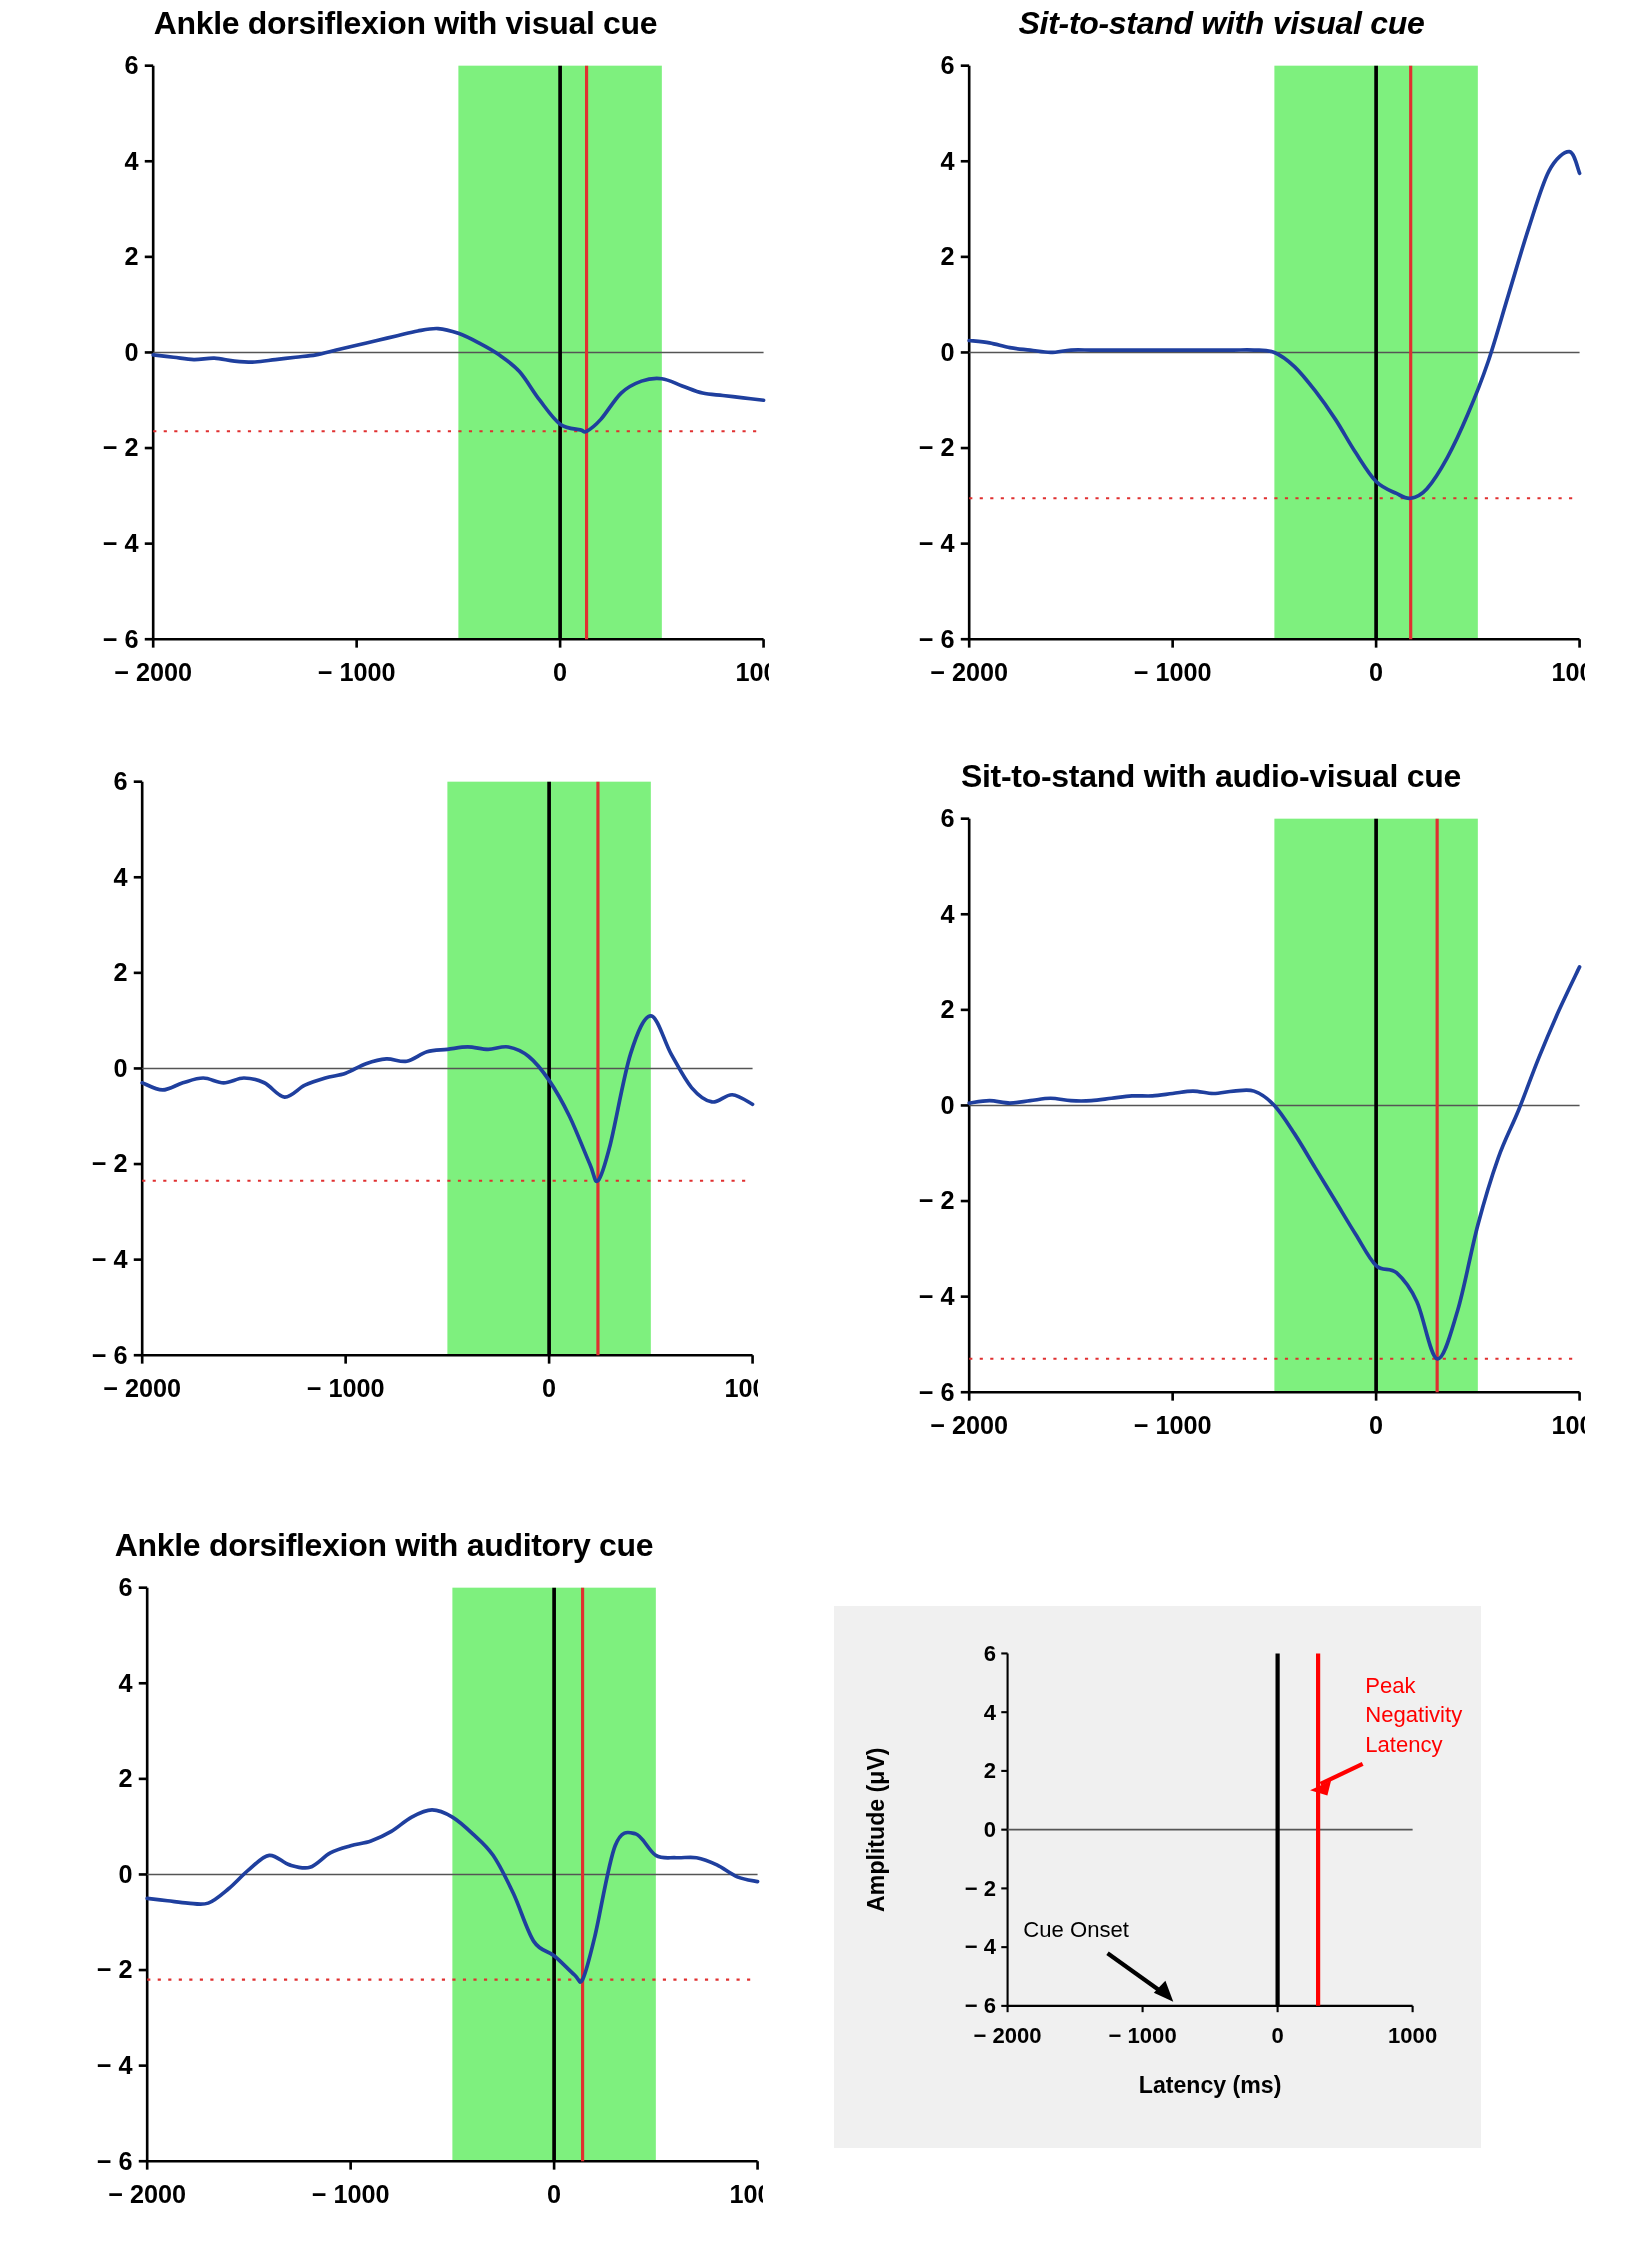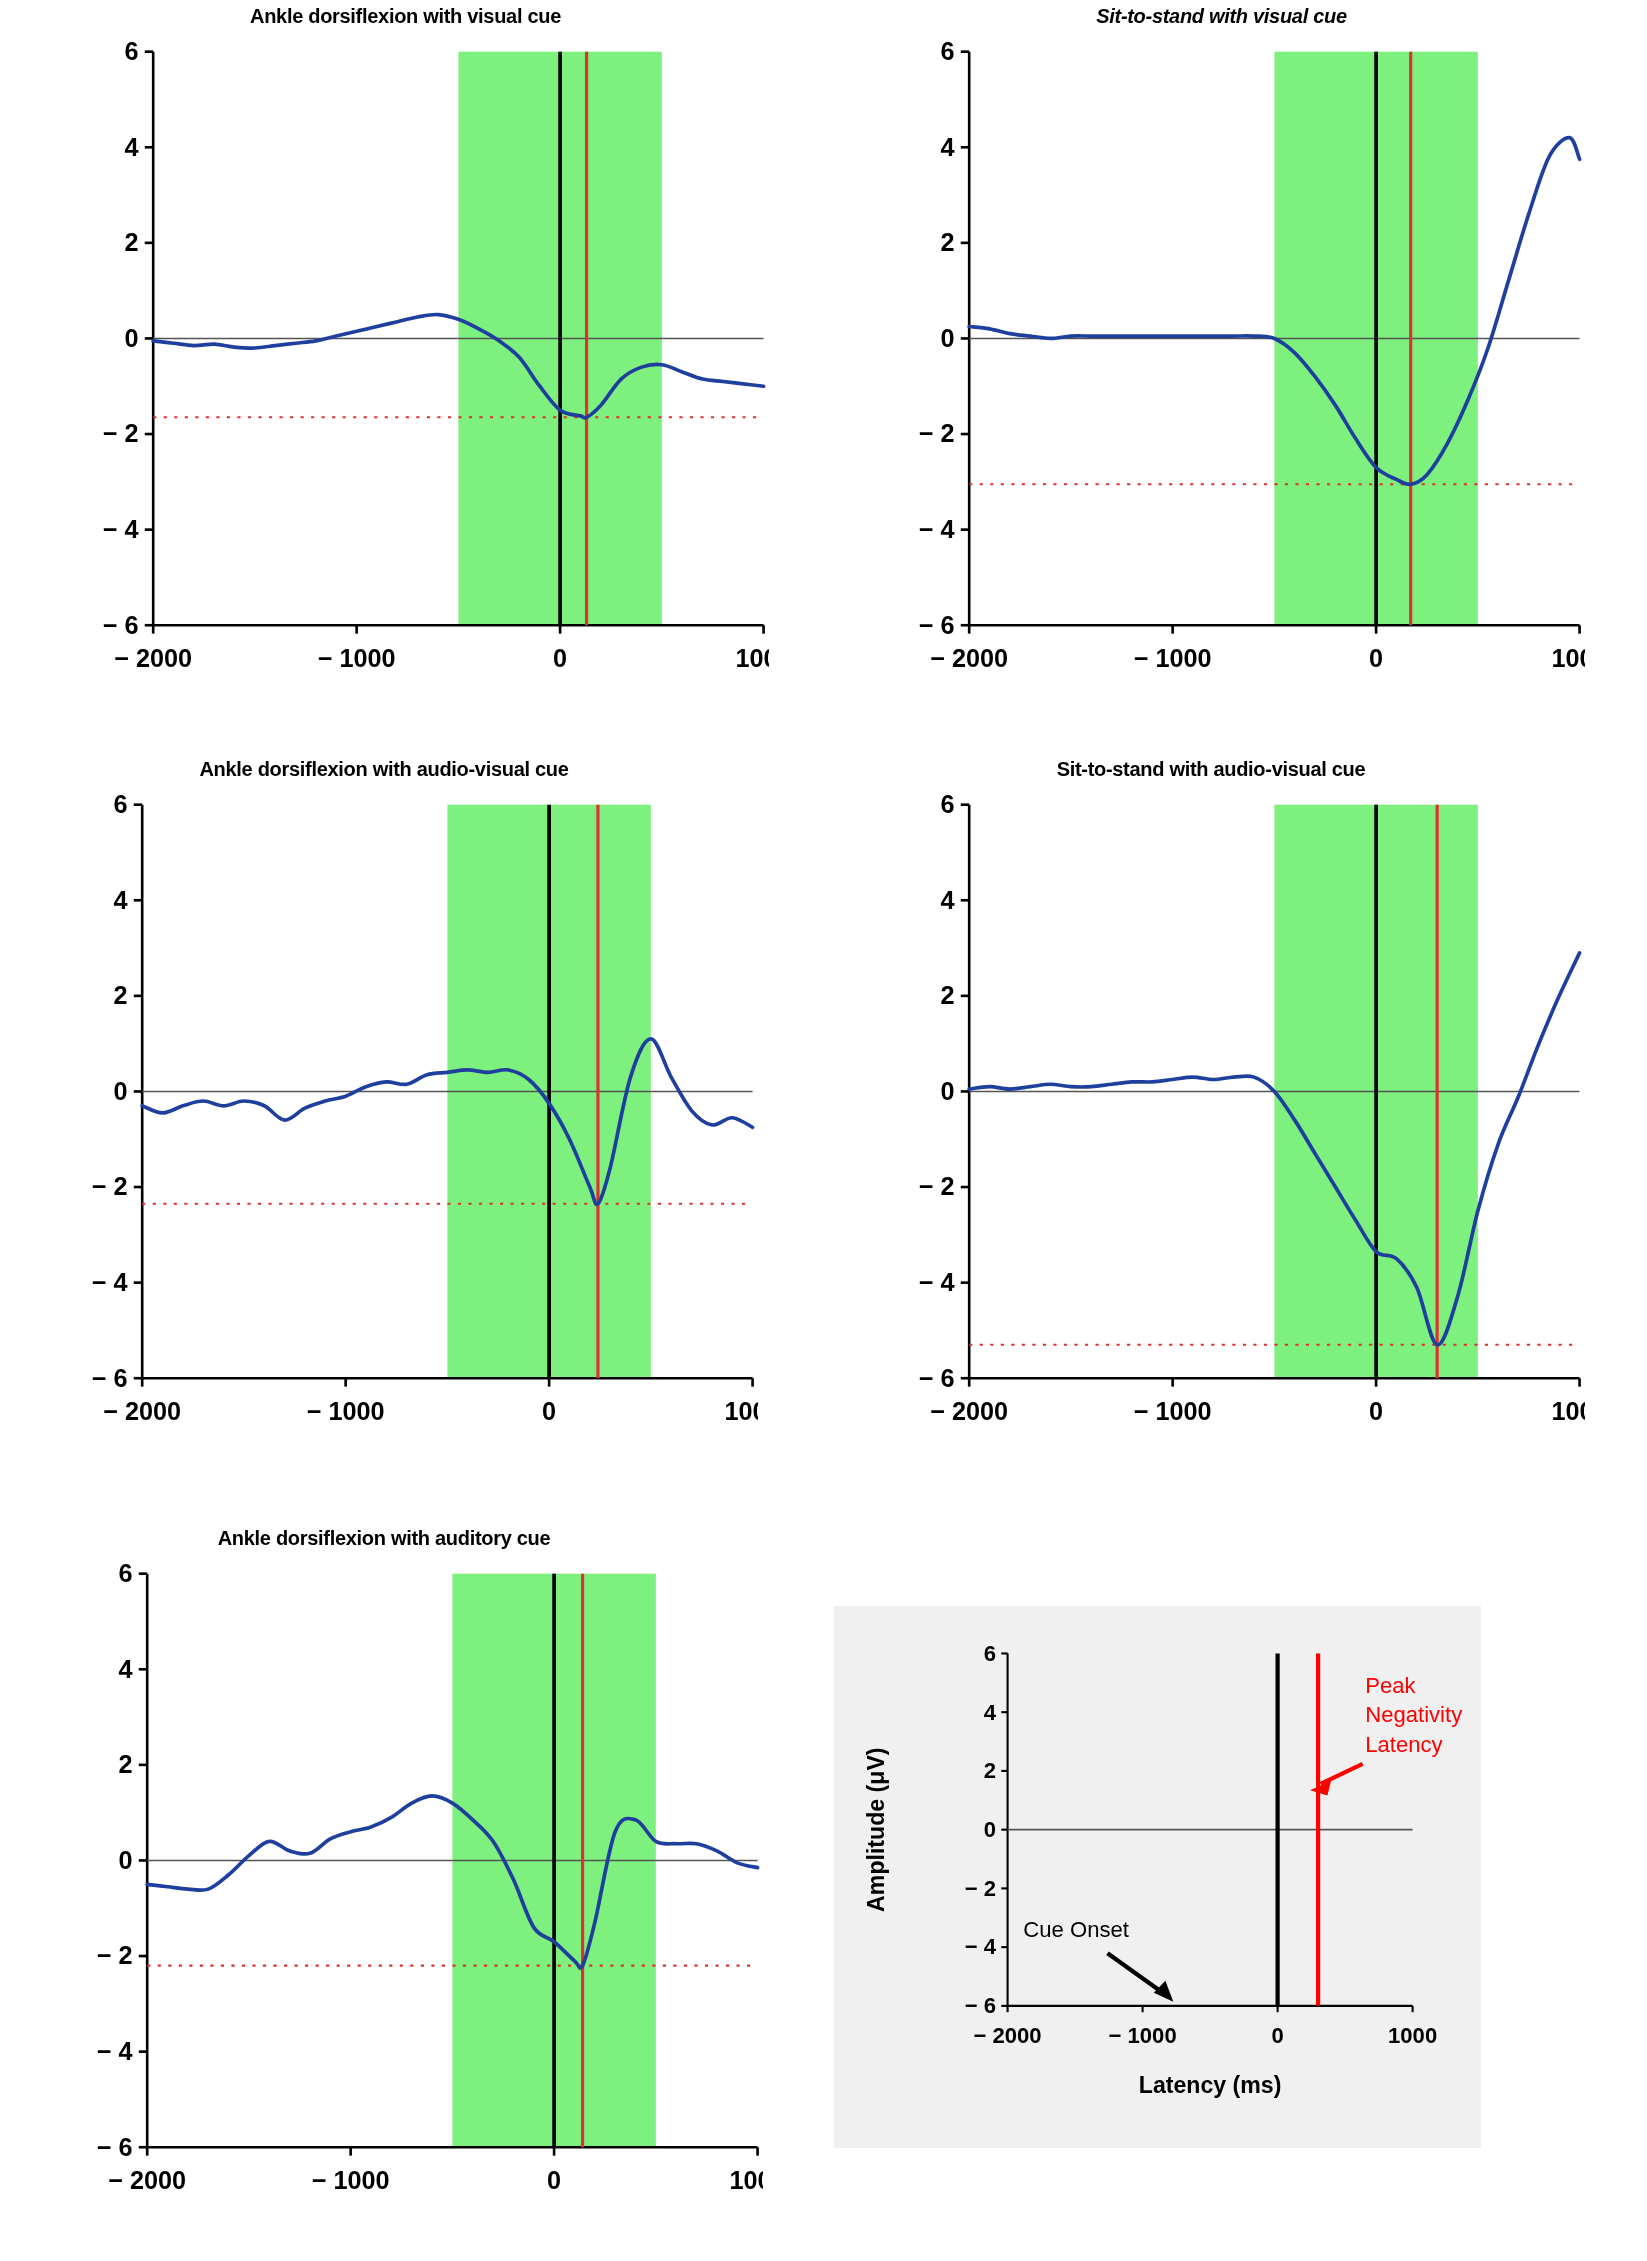--- a/index.html
+++ b/index.html
@@ -8,21 +8,21 @@
     display:grid;
     grid-template-columns:816px 831px;
     grid-template-rows:753px 753px 756px;
     width:1647px;height:2261px;
   }
   .cell{position:relative;}
   .panel{position:absolute;}
   .ptitle{
     text-align:center;
     font-weight:bold;
-    font-size:20px;
+    font-size:32px;
     color:#000;
     letter-spacing:-0.3px;
   }
   .plotwrap{position:relative;}
   svg{display:block;}
   .axislab{font-size:48px;font-weight:bold;fill:#000;font-family:"Liberation Sans",sans-serif;}
   .legendbox{
     position:absolute;
     background:#f0f0f0;
   }
@@ -111,21 +111,20 @@
             <line x1="1003.3333333333333" y1="45" x2="1003.3333333333333" y2="1135" stroke="#000" stroke-width="7"></line>
             <line x1="1069.0666666666666" y1="45" x2="1069.0666666666666" y2="1135" stroke="#e03030" stroke-width="6"></line>
             <path d="M 230.00 567.29 C 236.44 568.05, 255.78 569.56, 268.67 571.83 C 281.56 574.10, 294.44 578.65, 307.33 580.92 C 320.22 583.19, 333.11 583.94, 346.00 585.46 C 358.89 586.97, 371.78 590.00, 384.67 590.00 C 397.56 590.00, 410.44 586.22, 423.33 585.46 C 436.22 584.70, 449.11 585.46, 462.00 585.46 C 474.89 585.46, 487.78 585.46, 500.67 585.46 C 513.56 585.46, 526.44 585.46, 539.33 585.46 C 552.22 585.46, 565.11 585.46, 578.00 585.46 C 590.89 585.46, 603.78 585.46, 616.67 585.46 C 629.56 585.46, 642.44 585.46, 655.33 585.46 C 668.22 585.46, 681.11 585.46, 694.00 585.46 C 706.89 585.46, 719.78 585.46, 732.67 585.46 C 745.56 585.46, 758.44 584.70, 771.33 585.46 C 784.22 586.22, 797.11 584.70, 810.00 590.00 C 822.89 595.30, 835.78 605.14, 848.67 617.25 C 861.56 629.36, 874.44 646.01, 887.33 662.67 C 900.22 679.32, 913.11 697.49, 926.00 717.17 C 938.89 736.85, 951.78 761.07, 964.67 780.75 C 977.56 800.43, 990.44 822.38, 1003.33 835.25 C 1016.22 848.12, 1031.04 852.66, 1042.00 857.96 C 1052.96 863.26, 1059.40 868.56, 1069.07 867.04 C 1078.73 865.53, 1088.40 861.74, 1100.00 848.88 C 1111.60 836.01, 1125.78 813.30, 1138.67 789.83 C 1151.56 766.37, 1164.44 738.36, 1177.33 708.08 C 1190.22 677.81, 1203.11 646.01, 1216.00 608.17 C 1228.89 570.32, 1241.78 523.39, 1254.67 481.00 C 1267.56 438.61, 1280.44 393.19, 1293.33 353.83 C 1306.22 314.47, 1319.11 269.06, 1332.00 244.83 C 1344.89 220.61, 1361.00 207.74, 1370.67 208.50 C 1380.33 209.26, 1386.78 242.56, 1390.00 249.38" fill="none" stroke="#1f3f9e" stroke-width="7" stroke-linejoin="round" stroke-linecap="round"></path>
           </svg>
       </div>
     </div>
   </div>
 
   <div class="cell">
     <div class="panel" style="left:21px;top:5.3px;">
-      <div class="ptitle" style="width:726px;">Ankle dorsiflexion with audio-visual cue</div>
       <div class="plotwrap">
         <svg id="svg-2" width="737" height="663" viewBox="0 0 1400 1260">
             <rect x="810" y="45" width="386.66666666666674" height="1090" fill="#7ef07e"></rect>
             <line x1="230" y1="45" x2="230" y2="1135" stroke="#000" stroke-width="5"></line>
             <line x1="230" y1="1135" x2="1390" y2="1135" stroke="#000" stroke-width="5"></line>
             <line x1="214" y1="1135" x2="230" y2="1135" stroke="#000" stroke-width="5"></line>
             <text x="202" y="1151" text-anchor="end" class="axislab">− 6</text>
             <line x1="214" y1="953.3333333333334" x2="230" y2="953.3333333333334" stroke="#000" stroke-width="5"></line>
             <text x="202" y="969.3333333333334" text-anchor="end" class="axislab">− 4</text>
             <line x1="214" y1="771.6666666666667" x2="230" y2="771.6666666666667" stroke="#000" stroke-width="5"></line>

